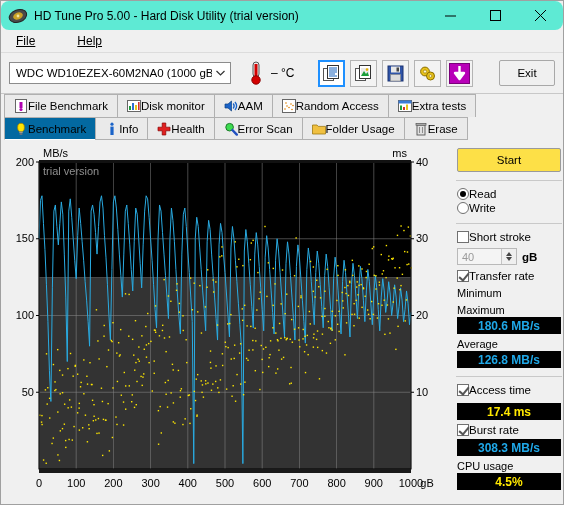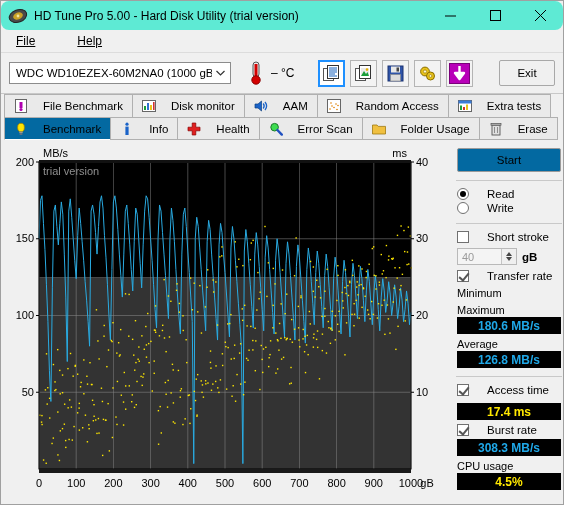--- a/index.html
+++ b/index.html
@@ -44,39 +44,39 @@
         display:flex;align-items:center;justify-content:center;box-sizing:border-box;
         position:relative;}
   .tbtn.sel{border:2px solid #1e90ff;background:#fff;}
   .exit-btn{margin-left:auto;width:54px;height:24px;border:1px solid #a8a8a8;
             background:#f0f0f0;display:flex;align-items:center;justify-content:center;
             font-size:11.5px;border-radius:2px;}
 
   
   .tabs-area{flex:0 0 auto;background:#f0f0f0;}
   .tabrow{display:flex;height:23px;align-items:stretch;padding-left:3px;}
-  .tab{display:flex;align-items:center;gap:15px;padding:0 9px;font-size:11.5px;
+  .tab{display:flex;align-items:center;gap:0;padding:0 9px;font-size:11.5px;
        border:1px solid #b0b0b0;border-bottom:none;background:#eaeaea;
        box-sizing:border-box;margin-right:-1px;white-space:nowrap;}
   .tabrow2 .tab{border-bottom:1px solid #b0b0b0;}
   .tab.active{background:#0369a1;border-bottom:1px solid #fff;font-weight:normal;}
   .tab .ticon{width:14px;height:14px;display:inline-block;position:relative;flex:0 0 auto;}
 
   
   .body{flex:1;display:flex;background:#f0f0f0;padding:4px 4px 4px 4px;box-sizing:border-box;}
   .chart-box{position:relative;flex:1;margin-right:4px;}
   .chart-svg{display:block;}
 
   
   .panel{width:108px;flex:0 0 auto;display:flex;flex-direction:column;padding-top:4px;}
-  .start-btn{height:22px;border:1px solid #9a9a9a;background:#0369a1;border-radius:2px;
+  .start-btn{height:22px;border:1px solid #9a9a9a;background:#fde047;border-radius:2px;
              display:flex;align-items:center;justify-content:center;font-size:11.5px;
              margin:0 2px;}
   .hr{border-top:1px solid #c9c9c9;margin:8px 1px 6px 1px;}
-  .radio-row,.check-row{display:flex;align-items:center;gap:18px;font-size:11.5px;margin:1px 2px;}
+  .radio-row,.check-row{display:flex;align-items:center;gap:0;font-size:11.5px;margin:1px 2px;}
   .radio{width:12px;height:12px;border:1px solid #707070;border-radius:50%;background:#fff;
          position:relative;flex:0 0 auto;box-sizing:border-box;}
   .radio.on::after{content:"";position:absolute;left:2px;top:2px;width:6px;height:6px;
                    border-radius:50%;background:#000;}
   .cbox{width:12px;height:12px;border:1px solid #707070;background:#fff;position:relative;
         flex:0 0 auto;box-sizing:border-box;}
   .cbox.on::after{content:"";position:absolute;left:3px;top:0px;width:4px;height:8px;
                   border:solid #555;border-width:0 2px 2px 0;transform:rotate(40deg);}
   .spin-row{display:flex;align-items:center;gap:5px;margin:4px 2px;}
   .spin{width:60px;height:17px;border:1px solid #b9b9b9;background:#f4f4f4;display:flex;

